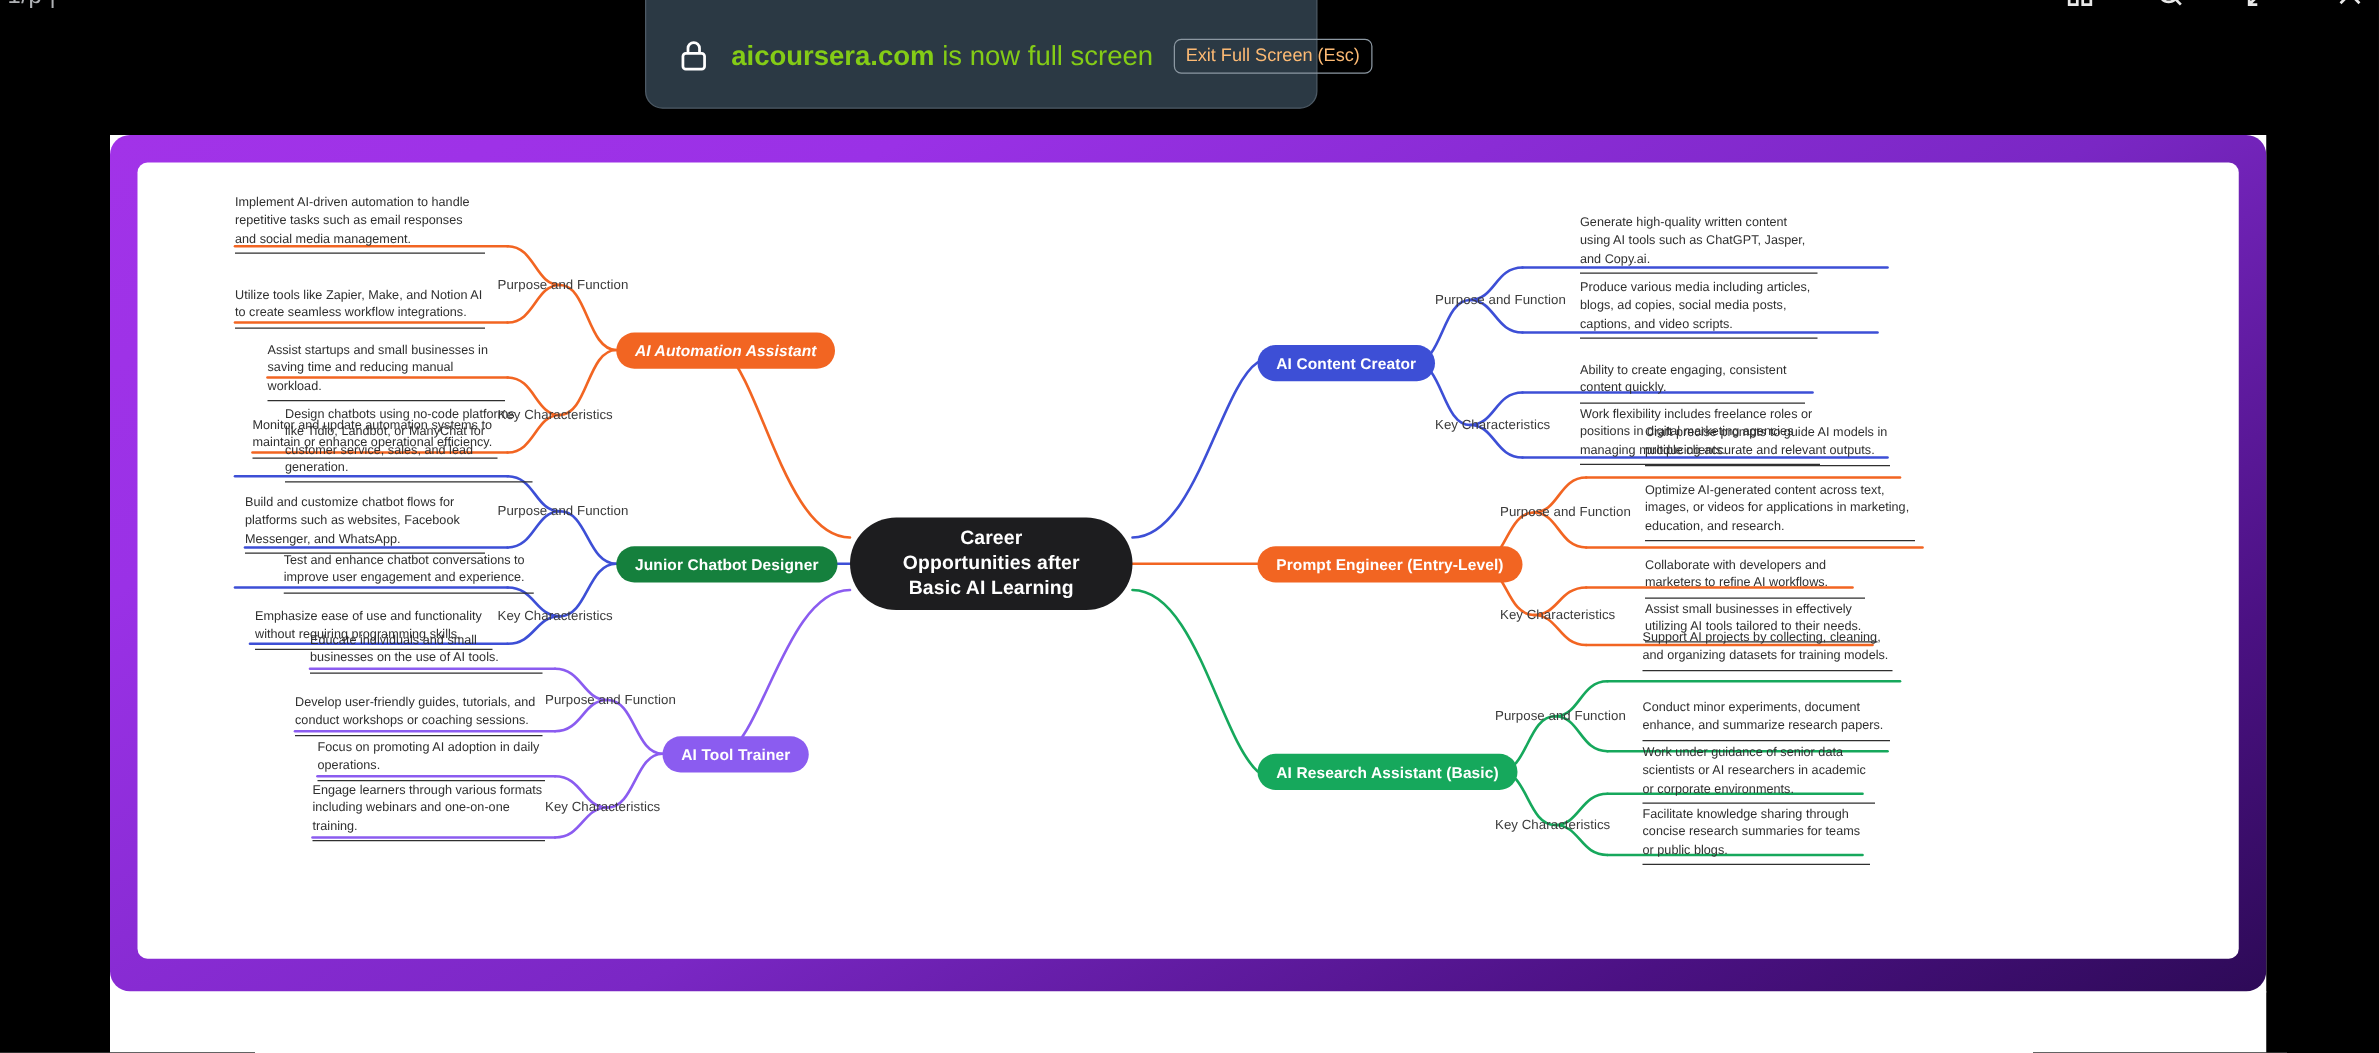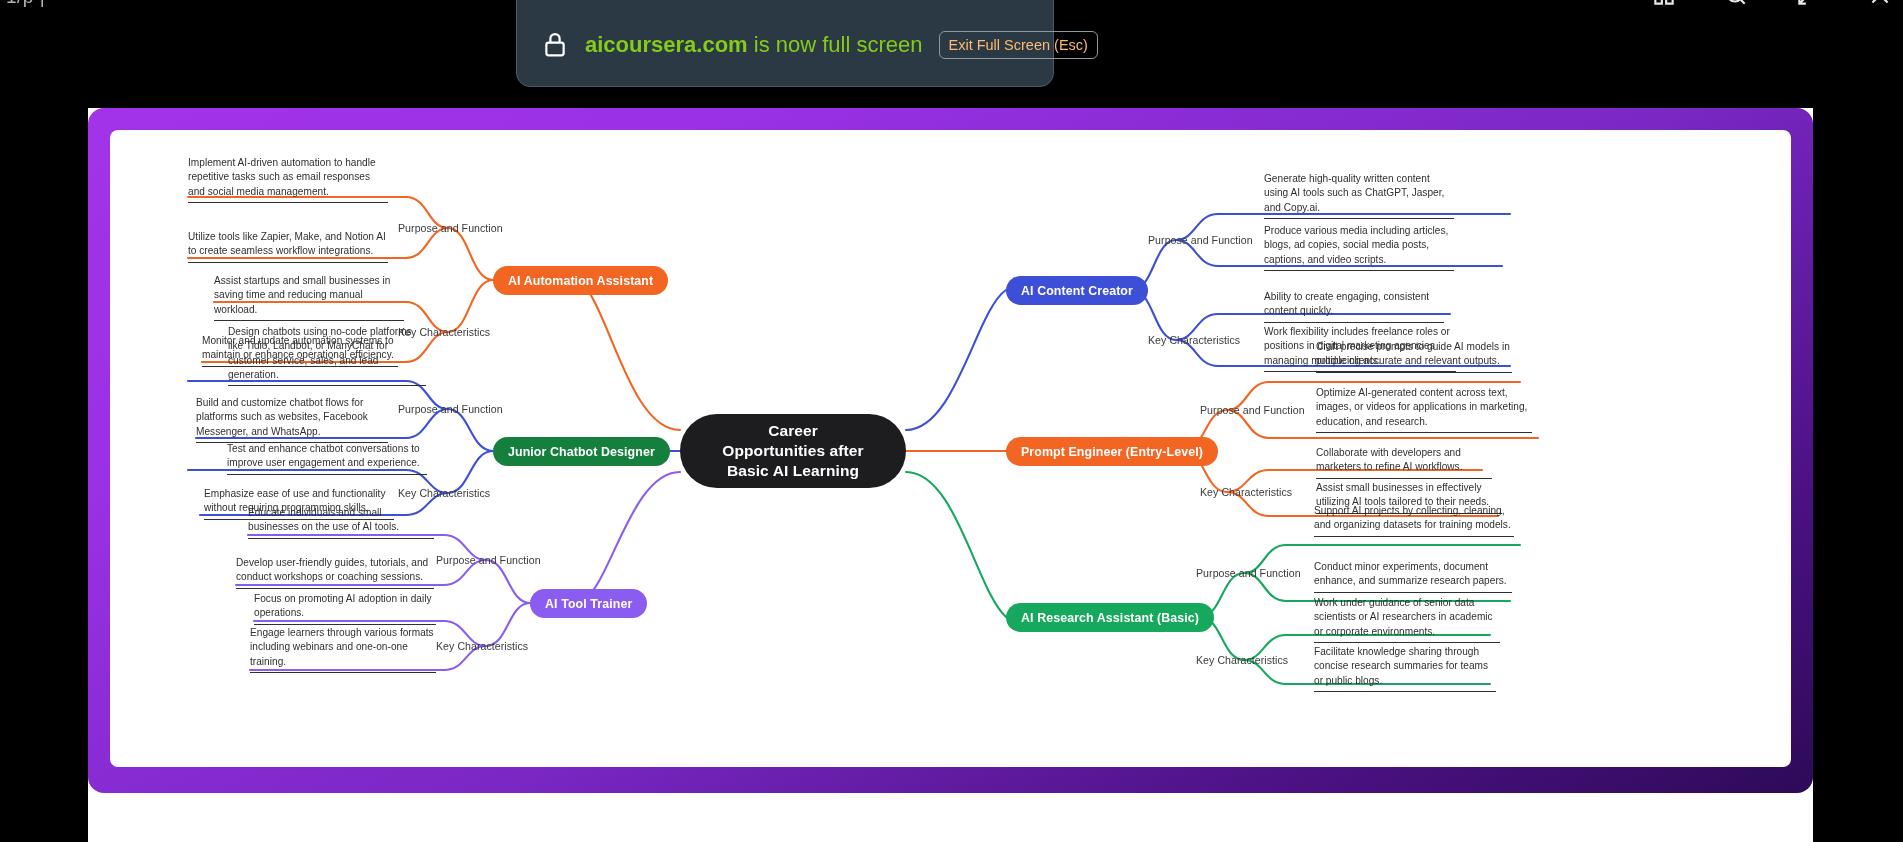--- a/index.html
+++ b/index.html
@@ -252,21 +252,21 @@
           <path d="M1176 554 H 1380" stroke="#16a85c"></path>
         </g>
       </svg>
 
       <div class="node center-node">
         <span>Career</span>
         <span>Opportunities after</span>
         <span>Basic AI Learning</span>
       </div>
 
-      <div class="node branch-node c-orange" style="left: 383px; top: 136px; background: rgb(242, 101, 34);">AI Automation Assistant</div>
+      <div class="node branch-node c-orange" style="left: 383px; top: 136px; background: rgb(242, 101, 34); font-style: italic;">AI Automation Assistant</div>
       <div class="sub-label" style="left:288px; top:92px;">Purpose and Function</div>
       <div class="sub-label" style="left:288px; top:196px;">Key Characteristics</div>
       <div class="leaf ul" style="left:78px; top:26px; width:200px; color:#2f2f2f;">Implement AI-driven automation to handle repetitive tasks such as email responses and social media management.</div>
       <div class="leaf ul" style="left:78px; top:100px; width:200px;">Utilize tools like Zapier, Make, and Notion AI to create seamless workflow integrations.</div>
       <div class="leaf ul" style="left:104px; top:144px; width:190px;">Assist startups and small businesses in saving time and reducing manual workload.</div>
       <div class="leaf ul" style="left:92px; top:204px; width:196px;">Monitor and update automation systems to maintain or enhance operational efficiency.</div>
 
       <div class="node branch-node c-blue" style="left: 383px; top: 307px; background: #15803d;">Junior Chatbot Designer</div>
       <div class="sub-label" style="left:288px; top:273px;">Purpose and Function</div>
       <div class="sub-label" style="left:288px; top:357px;">Key Characteristics</div>

